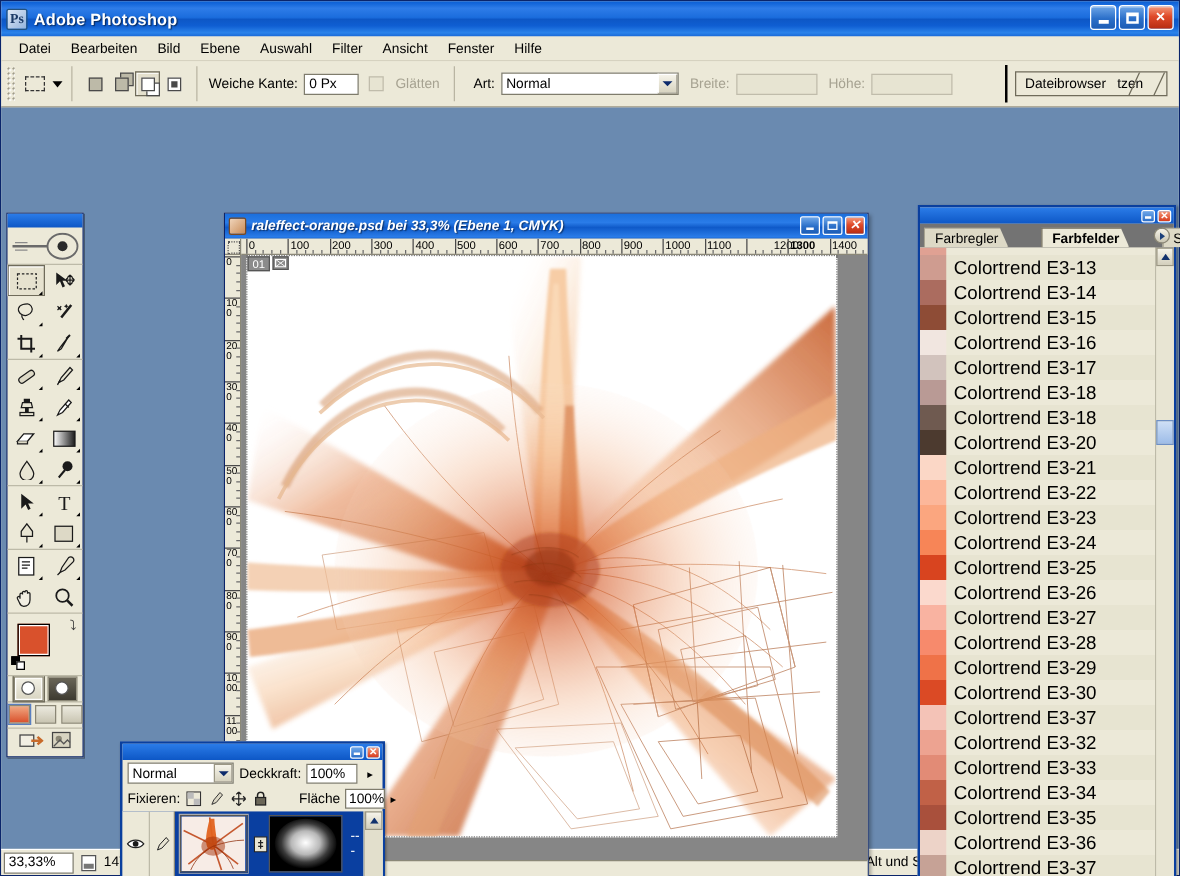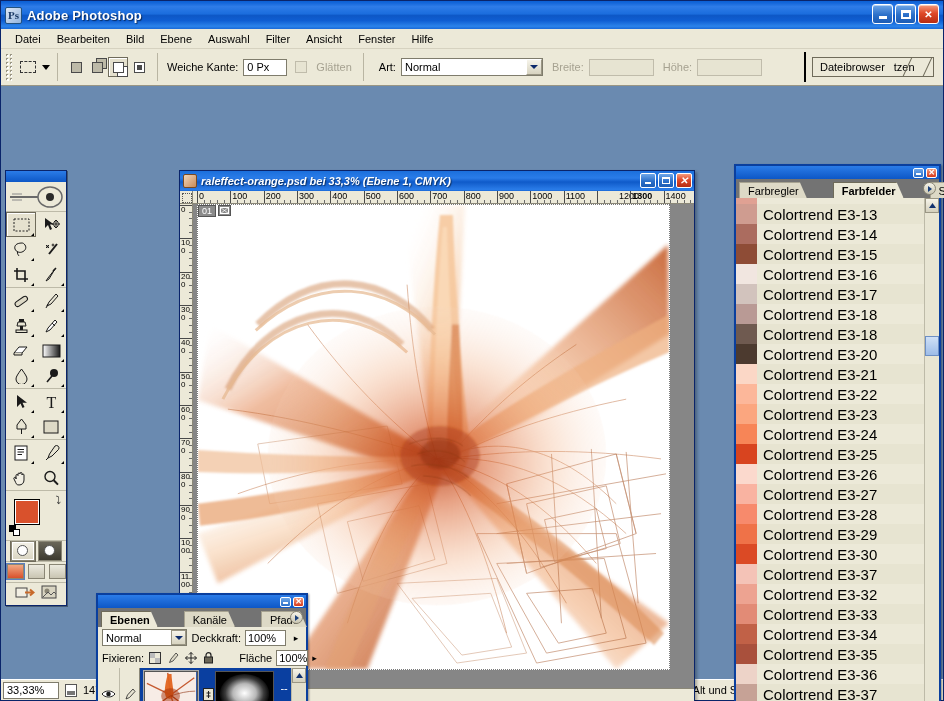--- a/index.html
+++ b/index.html
@@ -918,28 +918,20 @@
       </div>
     </div>
 
     <div class="layers">
       <div class="pal-title">
         <span class="pwb min">
             <i class="gl"></i>
           </span>
         <span class="pwb cls">✕</span>
       </div>
-      <div class="pal-tabs">
-        <div class="ptab active">Ebenen</div>
-        <div class="ptab">Kanäle</div>
-        <div class="ptab">Pfade</div>
-        <div class="pal-menu">
-            <b></b>
-          </div>
-      </div>
       <div class="pal-row">
         <div class="blend-select">
           <span>Normal</span>
           <span class="arrow">
               <b></b>
             </span>
         </div>
         <span>Deckkraft:</span>
         <span class="opacity-box">100%</span>
         <span class="spin">▸</span>

